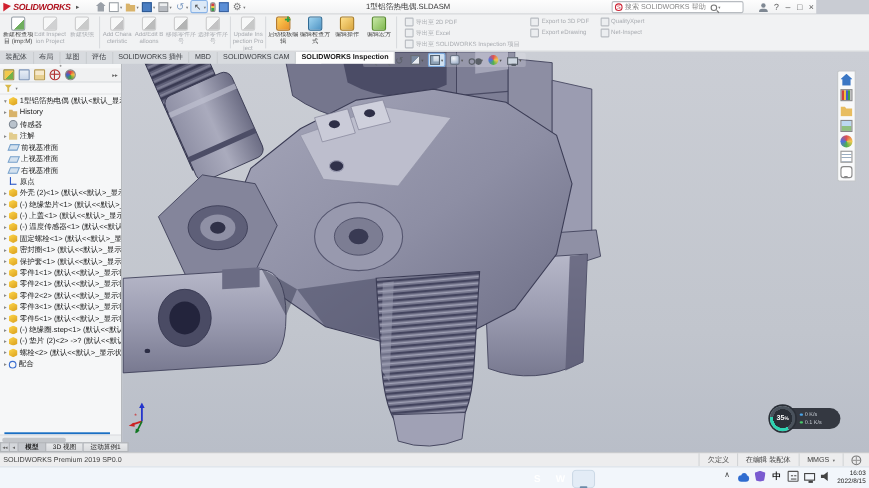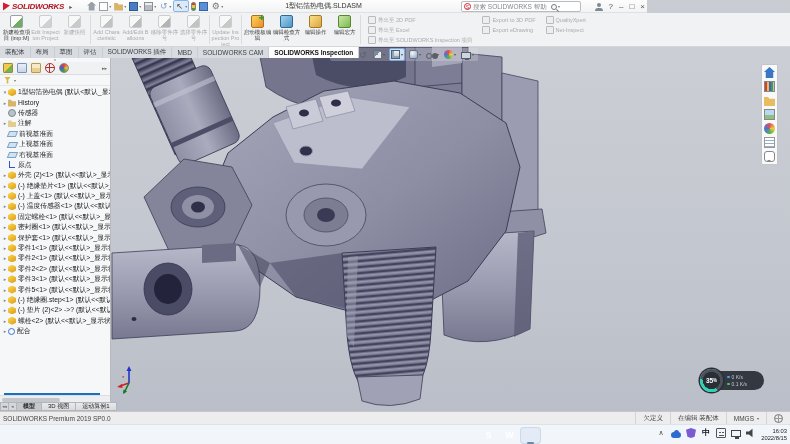--- a/index.html
+++ b/index.html
@@ -1,20 +1,20 @@
 <!DOCTYPE html>
 <html><head>
 <meta charset="utf-8">
 <style>
   *{margin:0;padding:0;box-sizing:border-box;font-family:"Liberation Sans",sans-serif;}
   html,body{width:790px;height:444px;overflow:hidden;background:#c9ccd3;position:relative;}
   .abs{position:absolute;}
 
   
-  #titlebar{left:0;top:0;width:647px;height:13px;background:linear-gradient(#fdfdfd,#f2f3f4);border-bottom:1px solid #e0e1e3;display:flex;align-items:center;z-index:40;}
+  #titlebar{left:0;top:0;width:742px;height:13px;background:linear-gradient(#fdfdfd,#f2f3f4);border-bottom:1px solid #e0e1e3;display:flex;align-items:center;z-index:40;}
   .logo-wrap{display:flex;align-items:center;gap:2px;padding-left:3px;}
   .logo-mark{width:0;height:0;border-left:7px solid #d1202e;border-top:4px solid transparent;border-bottom:4px solid transparent;transform:skewY(-8deg);}
   .logo-text{font-size:8px;font-weight:bold;font-style:italic;color:#b01420;letter-spacing:-0.3px;}
   .logo-caret{font-size:6px;color:#555;margin-left:3px;}
   #qa{display:flex;align-items:center;gap:1px;margin-left:14px;}
   .qa-item{display:flex;align-items:center;padding:0 1px;height:12px;}
   .qa-item.pressed{border:1px solid #8ab4e8;background:#dce9f7;border-radius:2px;}
   .qi{width:9px;height:9px;display:inline-block;font-size:8px;line-height:9px;text-align:center;color:#6b7078;}
   .caret{font-size:4px;color:#777;margin-left:1px;}
   .ic-q-home{background:#9aa0a8;clip-path:polygon(50% 0,100% 45%,82% 45%,82% 100%,18% 100%,18% 45%,0 45%);}

